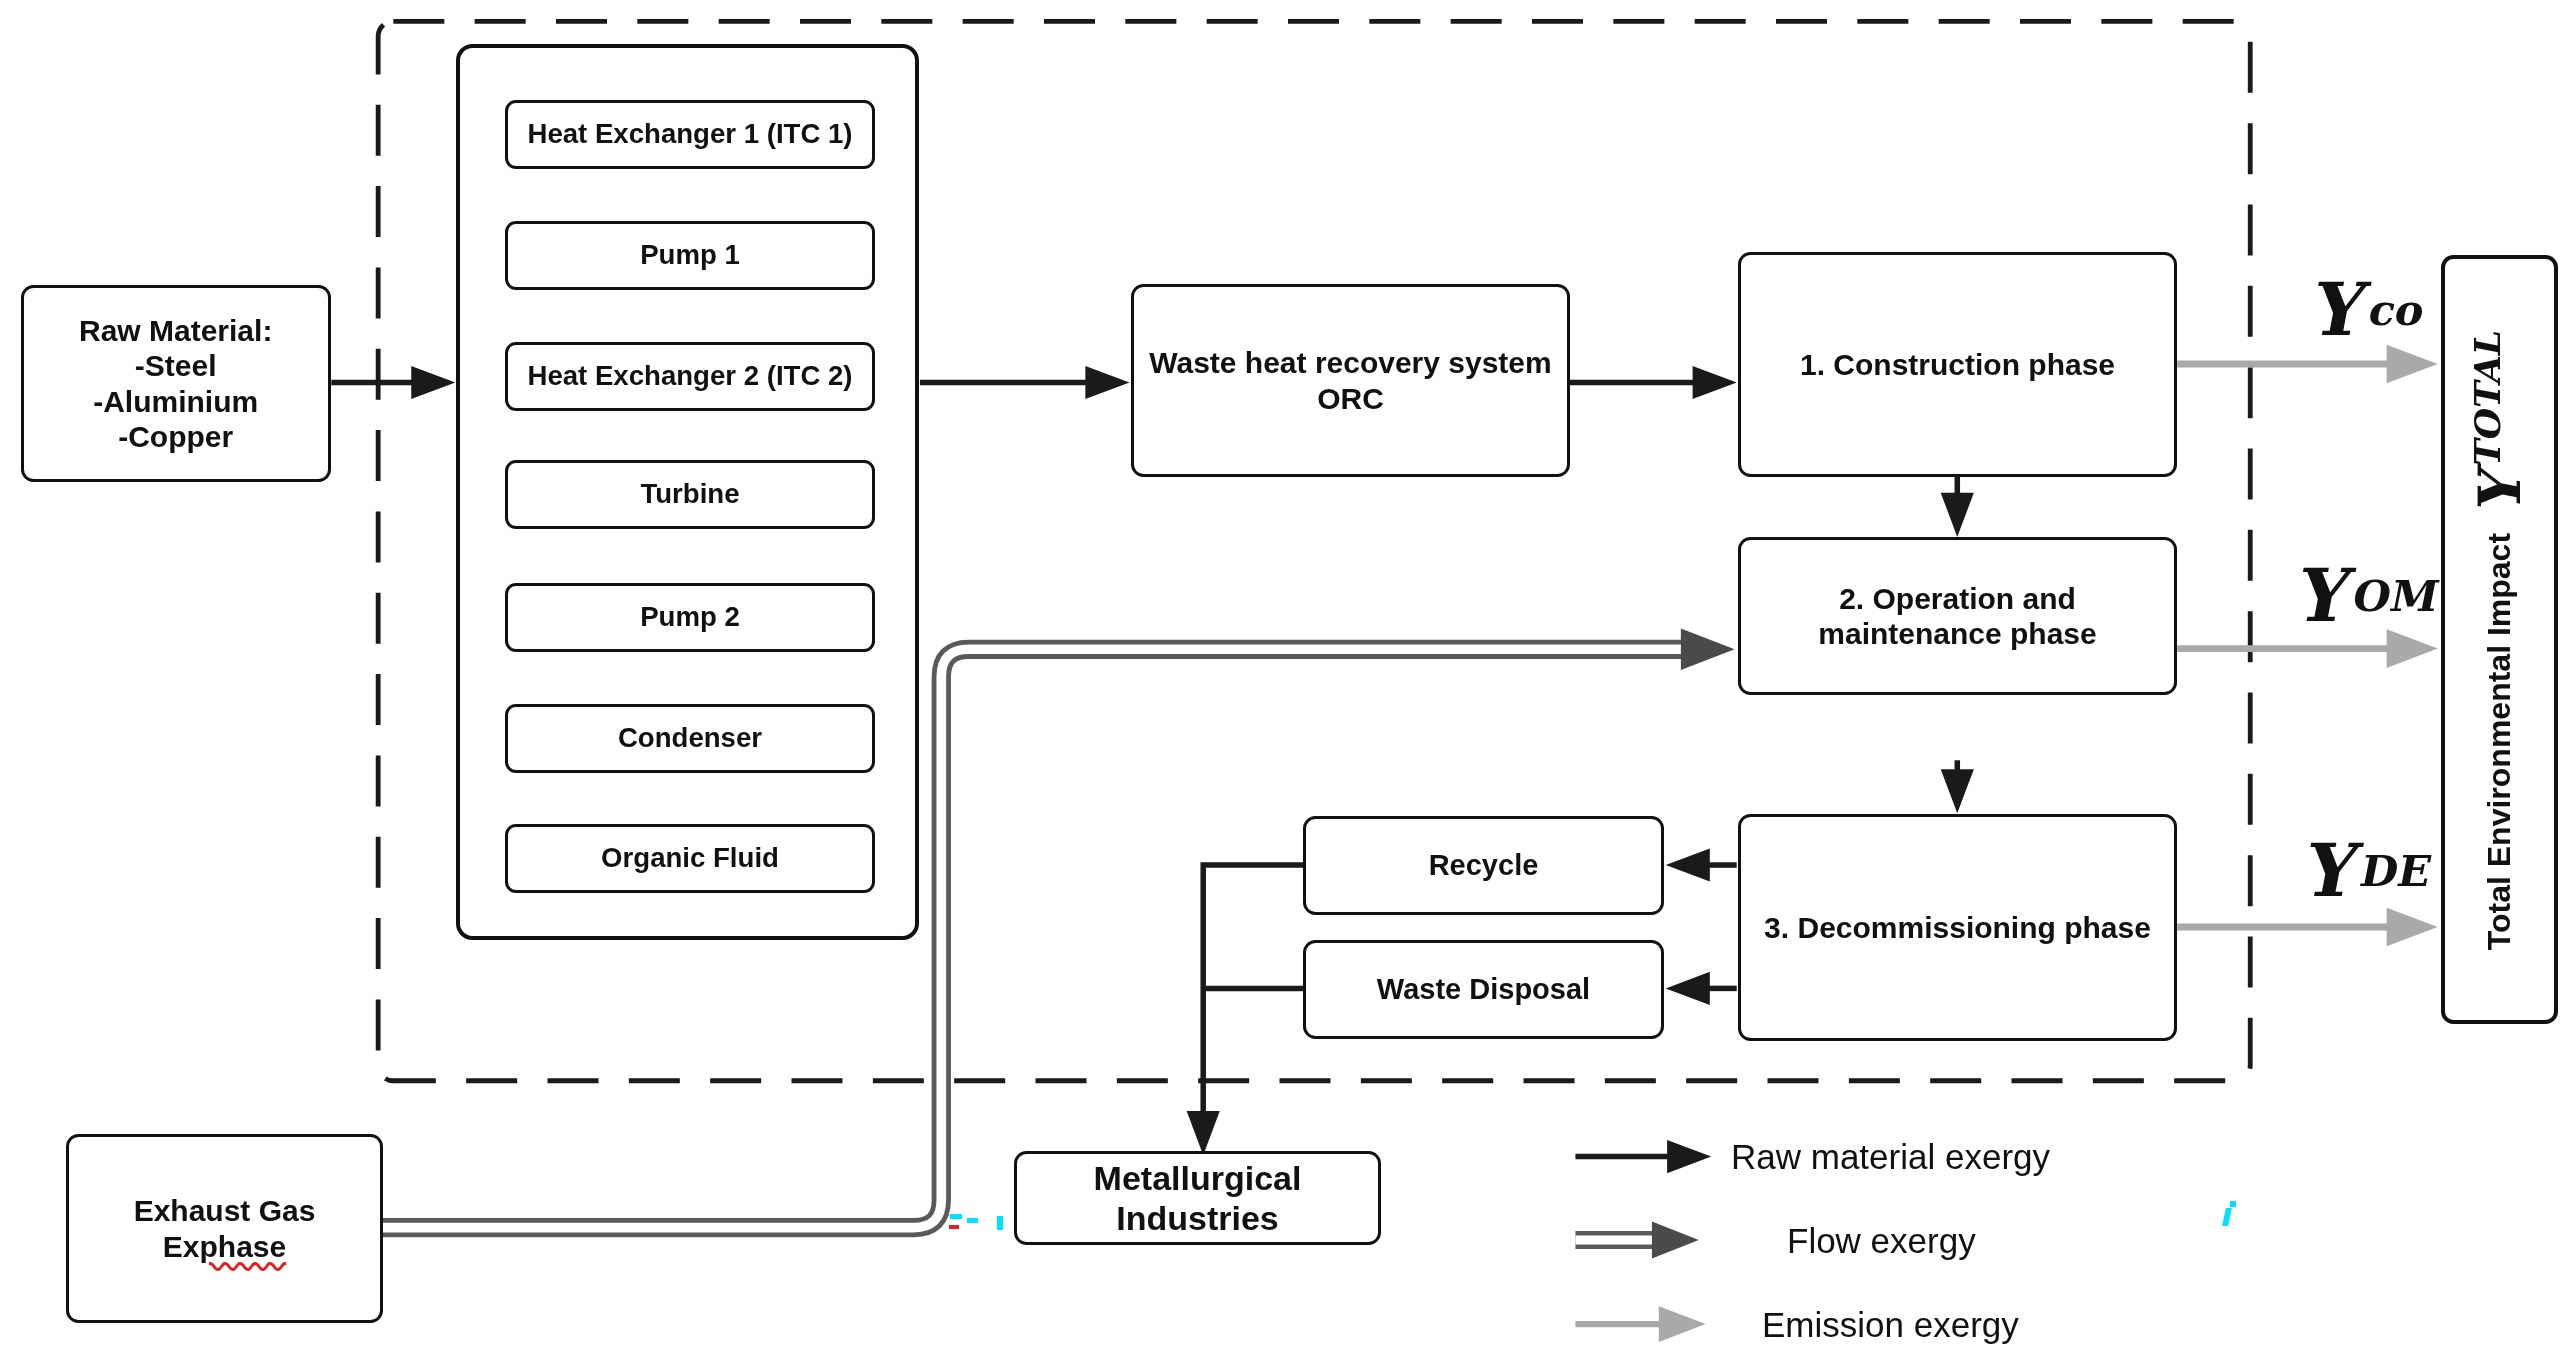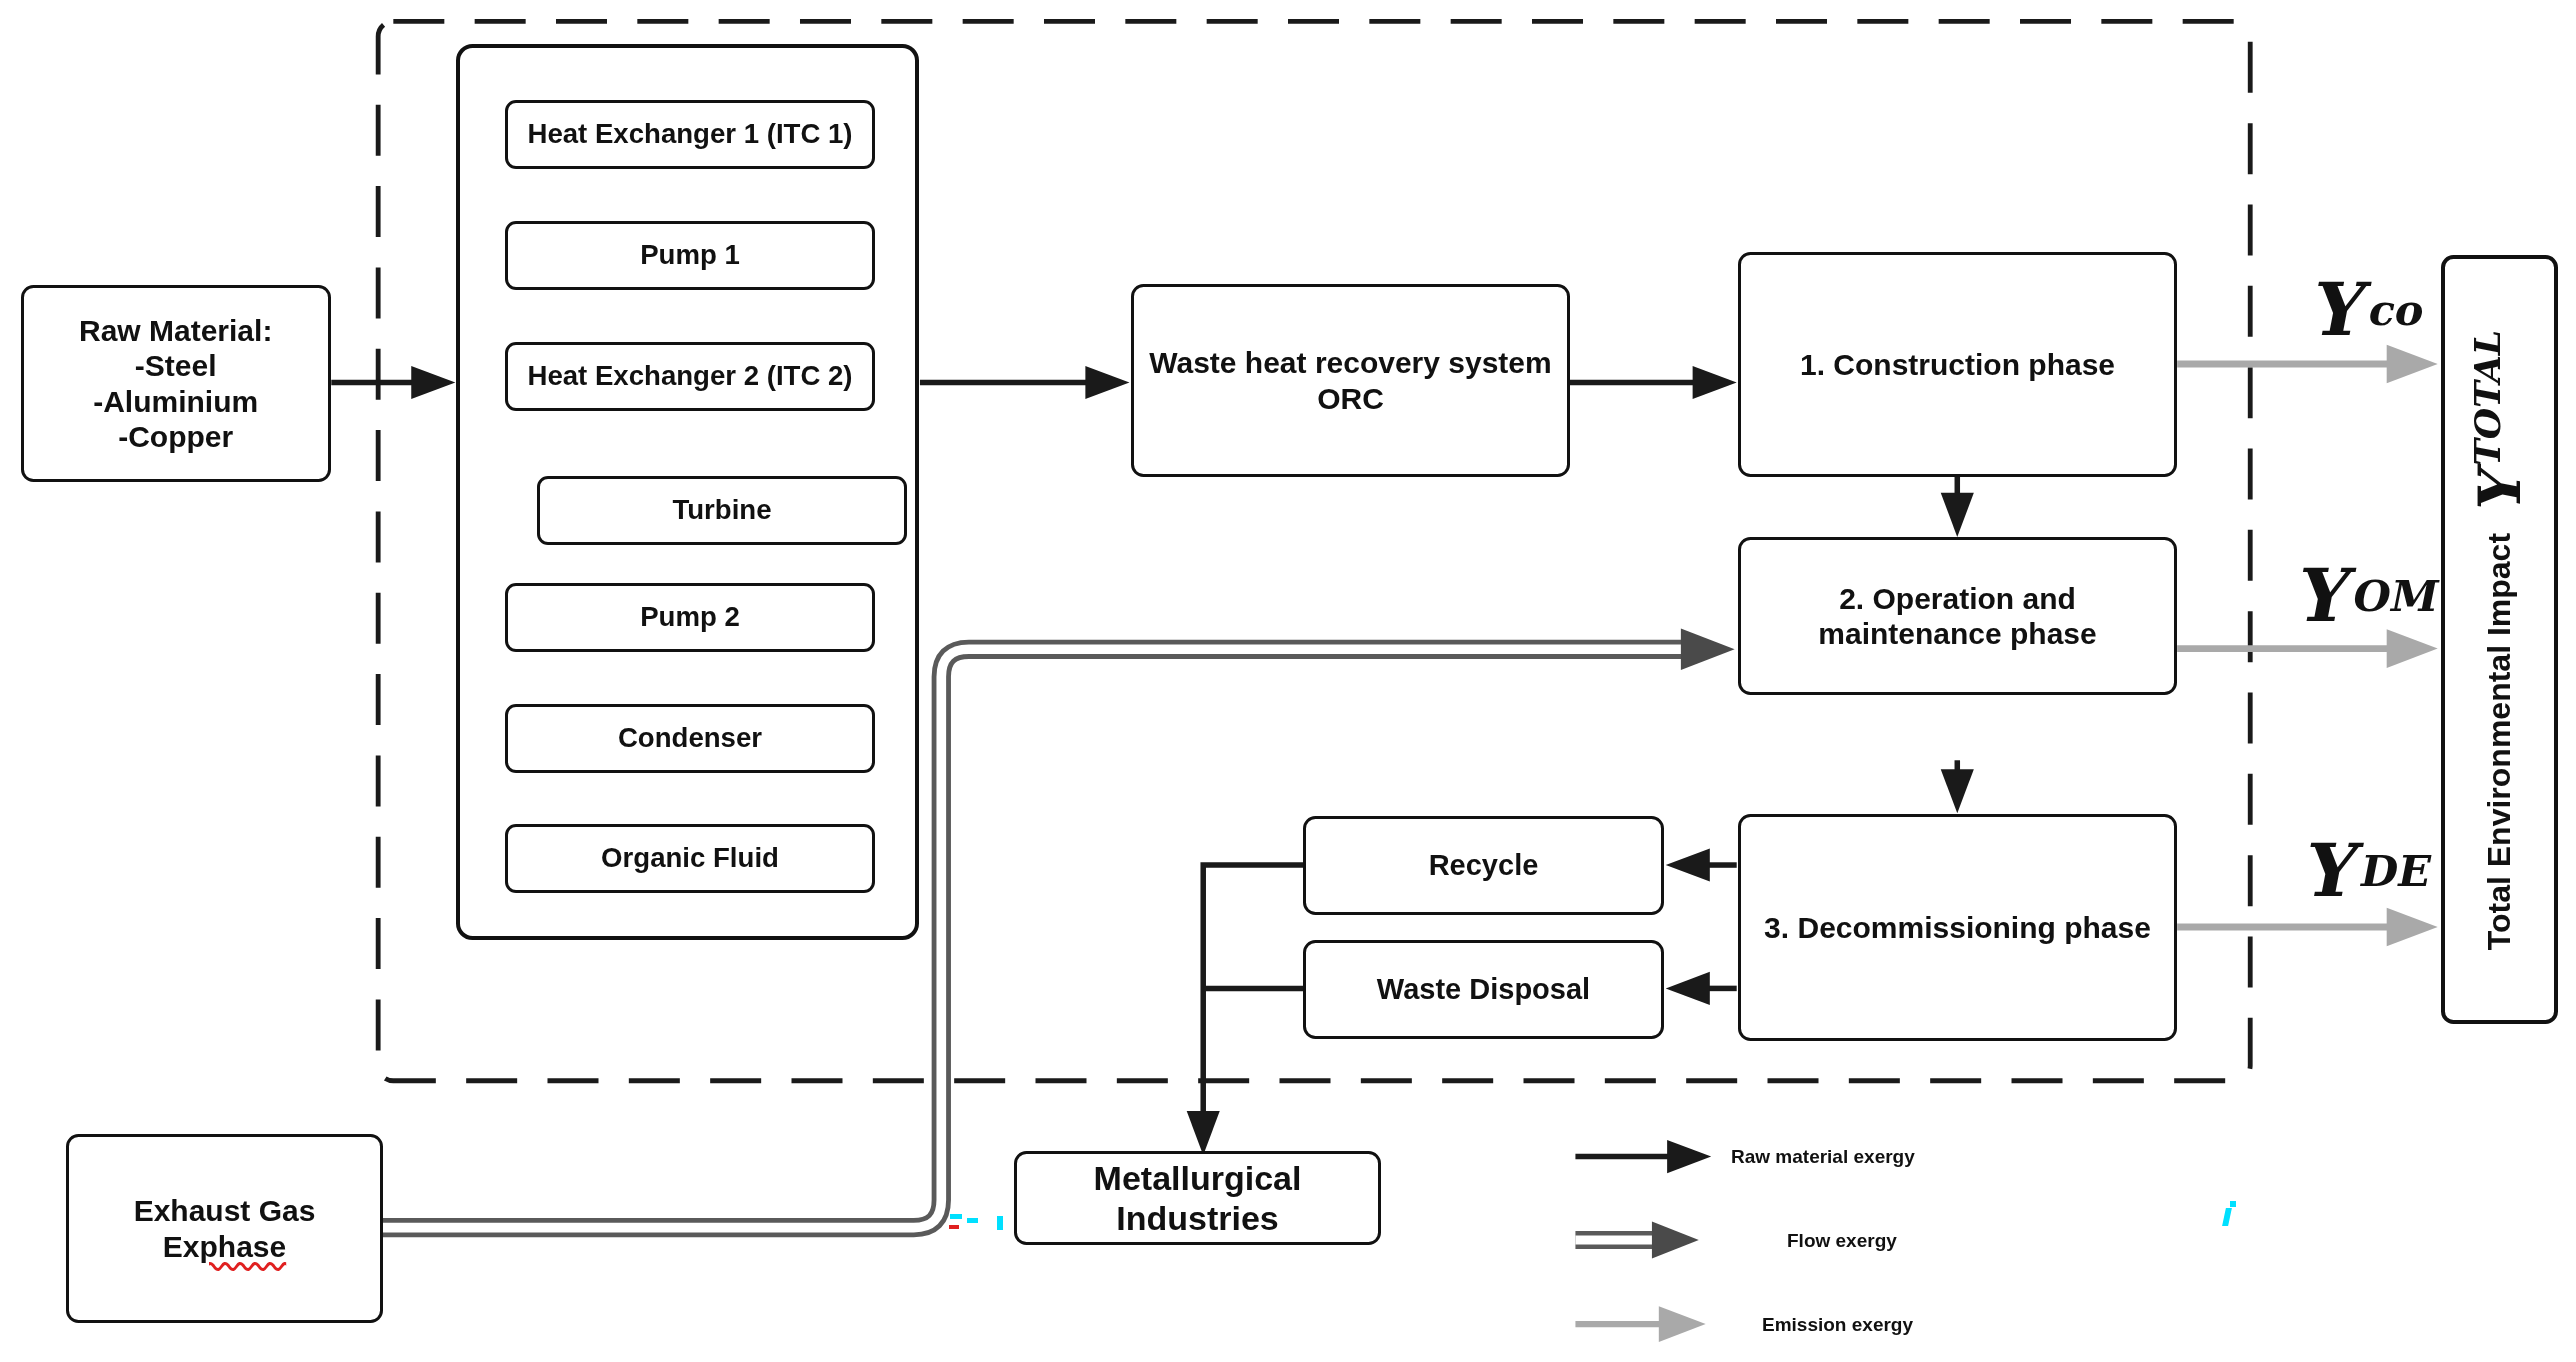--- a/index.html
+++ b/index.html
@@ -17,21 +17,21 @@
           display:flex;align-items:center;justify-content:center;
           font-family:"DejaVu Serif",serif;font-style:italic;font-weight:bold;font-size:72px;}
   .ylabel sup{font-size:43px;line-height:0;vertical-align:super;margin-left:2.8px;}
   .total-inner{position:absolute;left:50%;top:50%;width:769px;height:110px;
                transform:translate(-50%,-50%) rotate(-90deg);
                display:flex;flex-direction:row;align-items:center;justify-content:center;gap:23.4px;}
   .total-title{font-weight:bold;font-size:32px;white-space:nowrap;}
   .total-formula{font-family:"DejaVu Serif",serif;font-style:italic;font-weight:bold;font-size:58px;white-space:nowrap;}
   .total-formula sup{font-size:36px;vertical-align:super;margin-left:2.1px;}
   .legend-label{position:absolute;height:41px;display:flex;align-items:center;
-                font-weight:bold;font-size:19px;z-index:2;white-space:nowrap;text-align:center;}
+                font-weight:normal;font-size:35px;z-index:2;white-space:nowrap;text-align:center;}
   .squiggle{text-decoration-line:underline;text-decoration-style:wavy;
             text-decoration-color:#e02020;text-decoration-thickness:2.8px;text-underline-offset:4.8px;}
   .artifact{position:absolute;z-index:3;}
 </style>
 </head>
 <body>
 
 <div id="stage">
 
   <svg class="wires" width="2576" height="1362" viewBox="0 0 3736 1976">
@@ -110,21 +110,21 @@
     <div>Raw Material:</div>
     <div>-Steel</div>
     <div>-Aluminium</div>
     <div>-Copper</div>
   </div>
 
   <div class="box container-box" style="left:456px;top:44px;width:463px;height:896px;">
     <div class="comp" style="top:52px;">Heat Exchanger 1 (ITC 1)</div>
     <div class="comp" style="top:173px;">Pump 1</div>
     <div class="comp" style="top:294px;">Heat Exchanger 2 (ITC 2)</div>
-    <div class="comp" style="top:428px;margin-left:32px;">Turbine</div>
+    <div class="comp" style="top:412px;">Turbine</div>
     <div class="comp" style="top:535px;">Pump 2</div>
     <div class="comp" style="top:656px;">Condenser</div>
     <div class="comp" style="top:776px;">Organic Fluid</div>
   </div>
 
   <div class="box" style="left:1131px;top:284px;width:439px;height:193px;font-size:30px;">
     <div>Waste heat recovery system</div>
     <div>ORC</div>
   </div>
 

